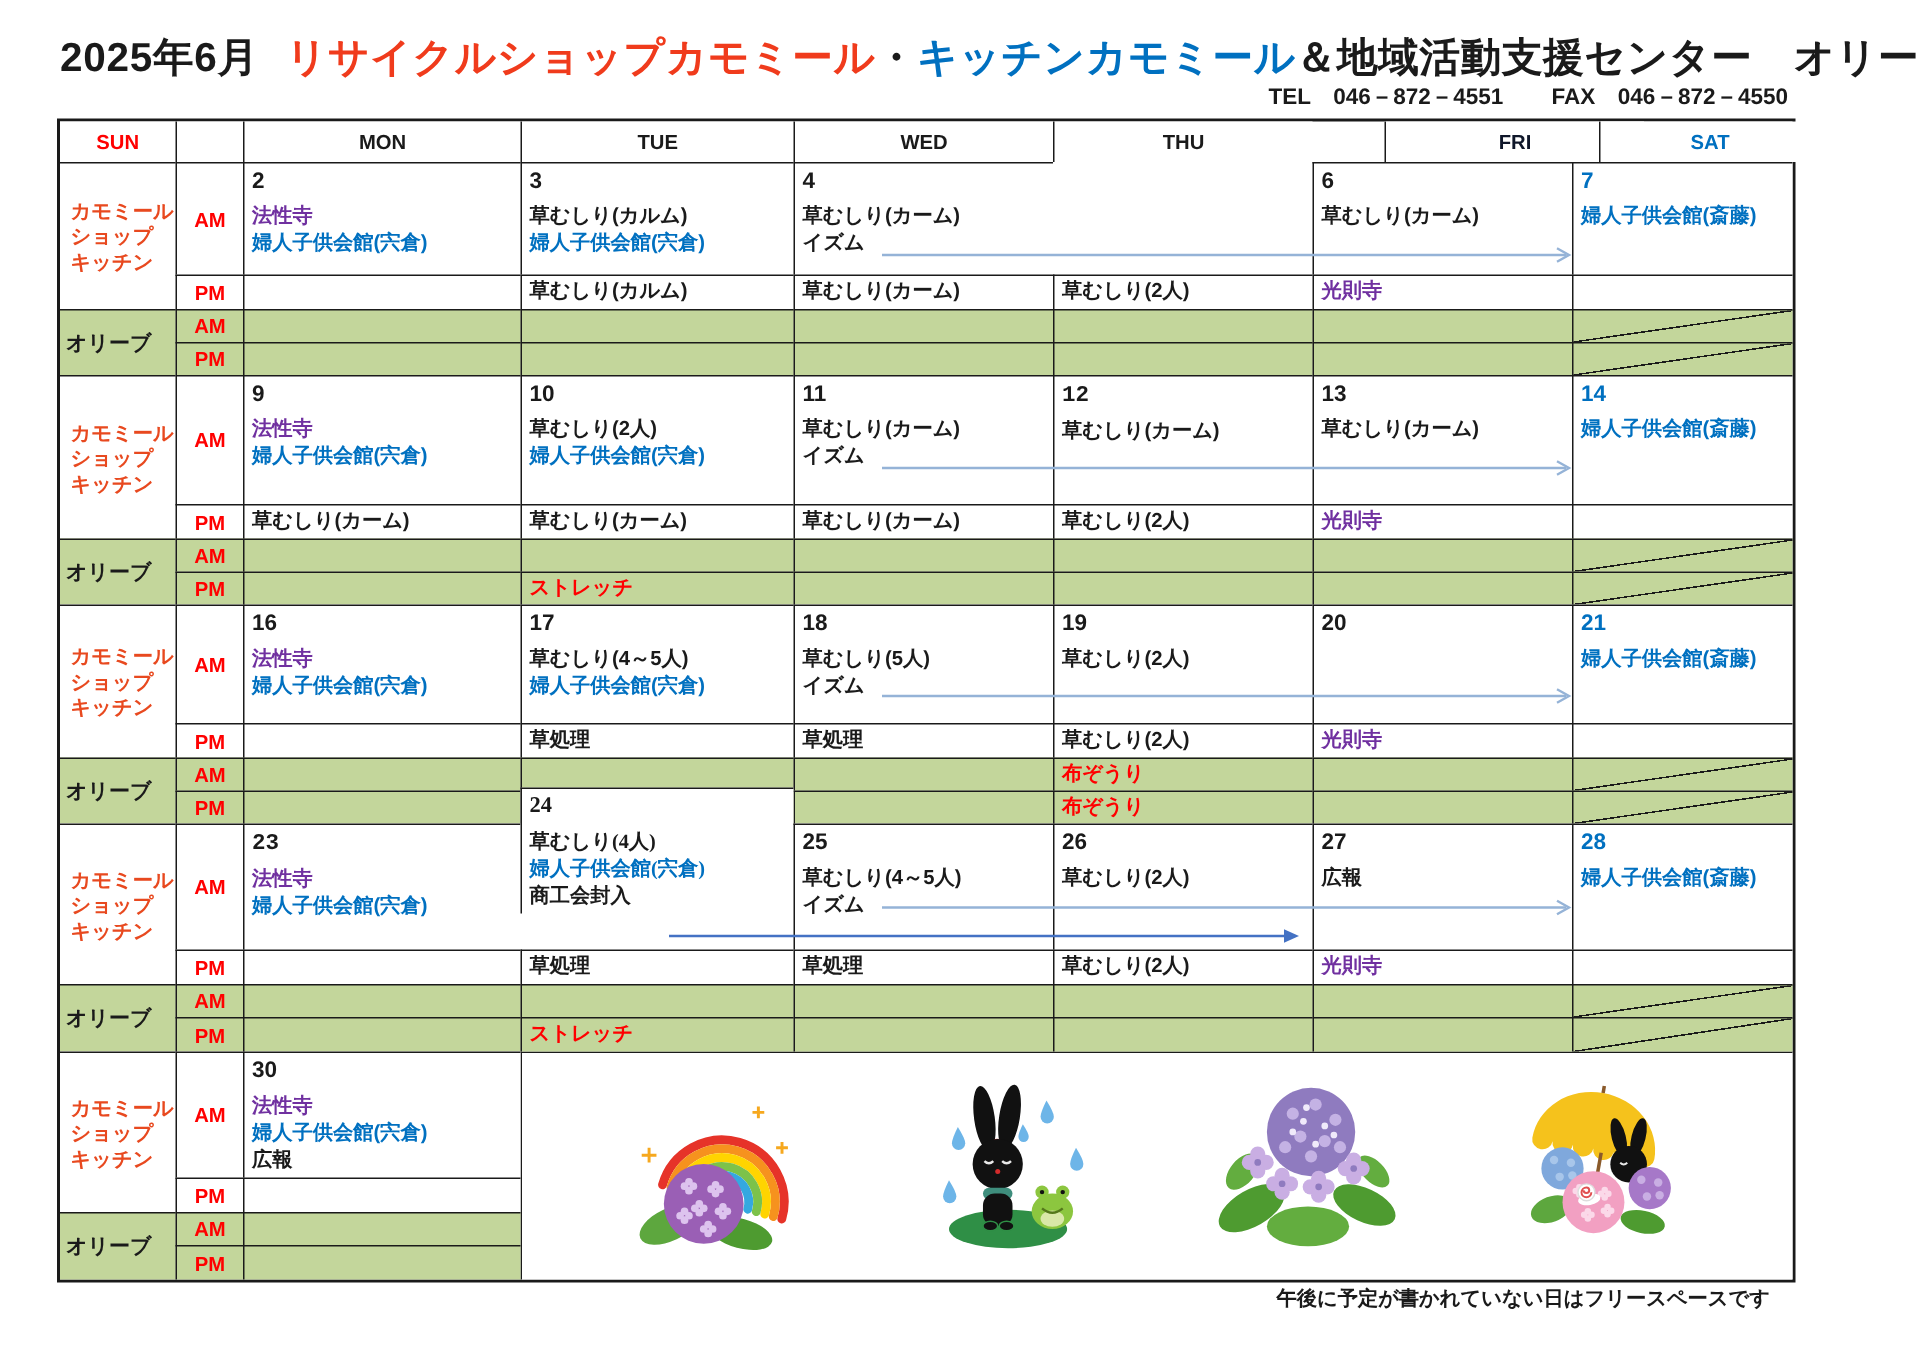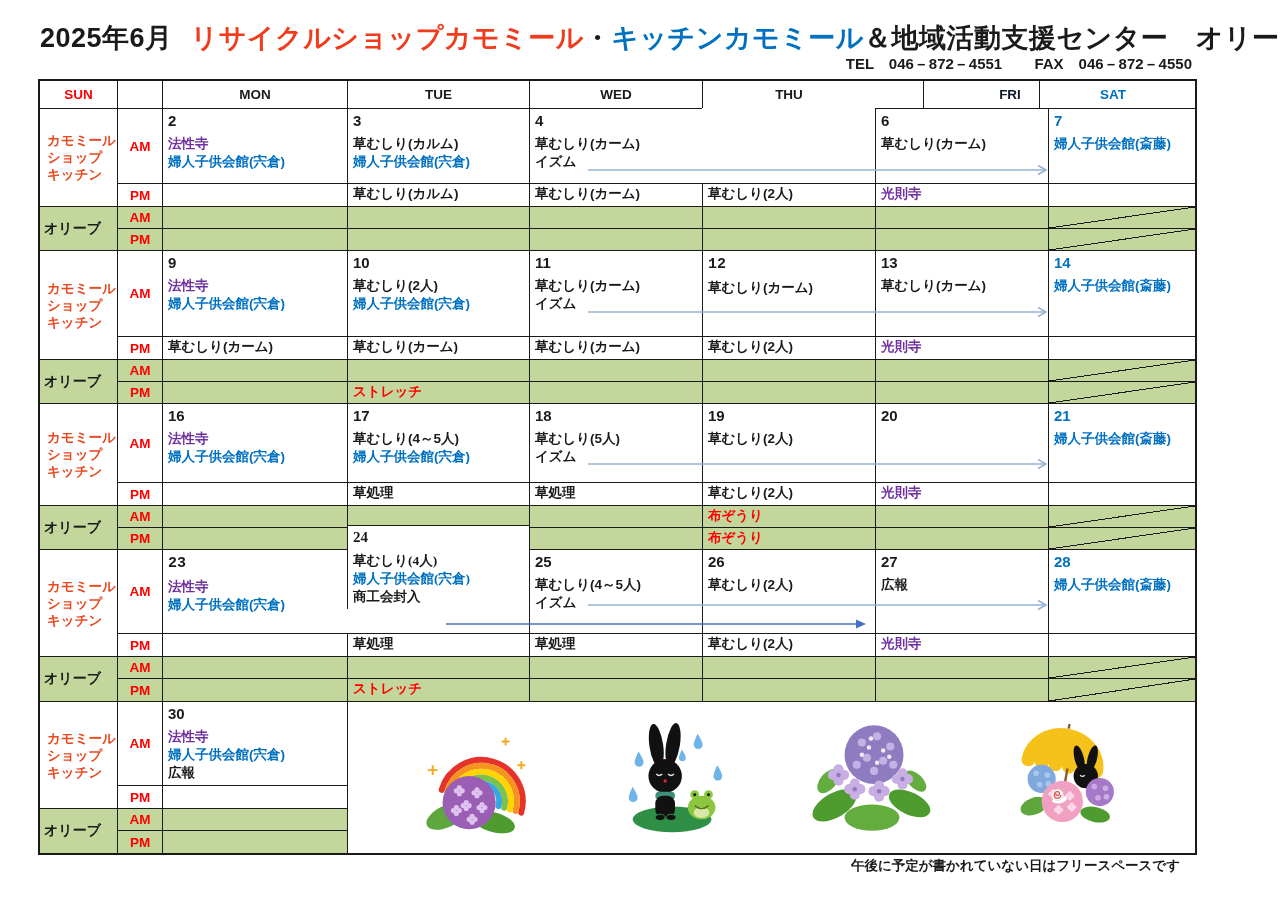--- a/index.html
+++ b/index.html
@@ -241,21 +241,21 @@
     </svg>
 
   </div>
 <div class="cell hdr noL noT" style="left: 0px; top: 0px; width: 77px; height: 27px; color: rgb(255, 0, 0);">SUN</div>
     <div class="cell hdr noT" style="left: 77px; top: 0px; width: 45px; height: 27px;"></div>
     <div class="cell hdr noT" style="left: 122px; top: 0px; width: 185px; height: 27px; color: rgb(26, 26, 26);">MON</div>
     <div class="cell hdr noT" style="left: 307px; top: 0px; width: 182px; height: 27px; color: rgb(26, 26, 26);">TUE</div>
     <div class="cell hdr noT" style="left: 489px; top: 0px; width: 173px; height: 27px; color: rgb(26, 26, 26);">WED</div>
     <div class="cell hdr noT" style="left: 662px; top: 0px; width: 173px; height: 27px; color: rgb(26, 26, 26);">THU</div>
     <div class="cell hdr noT" style="left: 835px; top: 0px; width: 173px; height: 27px; color: #0f172a; margin-left: 48px;">FRI</div>
-    <div class="cell hdr noT" style="left: 999px; top: 0px; width: 147px; height: 27px; color: rgb(0, 112, 192);">SAT</div>
+    <div class="cell hdr noT" style="left: 1026px; top: 0px; width: 147px; height: 27px; color: rgb(0, 112, 192);">SAT</div>
     <div class="cell label-chamomile noL" style="left: 0px; top: 27px; width: 77px; height: 98px; color: rgb(232, 73, 31);">
       <div>カモミール</div>
       <div>ショップ</div>
       <div>キッチン</div>
     </div>
     <div class="cell label-olive green noL" style="left: 0px; top: 125px; width: 77px; height: 44px;">オリーブ</div>
     <div class="cell ampm " style="left: 77px; top: 27px; width: 45px; height: 75px; color: rgb(255, 0, 0);">AM</div>
     <div class="cell ampm " style="left: 77px; top: 102px; width: 45px; height: 23px; color: rgb(255, 0, 0);">PM</div>
     <div class="cell ampm green" style="left: 77px; top: 125px; width: 45px; height: 22px; color: rgb(255, 0, 0);">AM</div>
     <div class="cell ampm green" style="left: 77px; top: 147px; width: 45px; height: 22px; color: rgb(255, 0, 0);">PM</div>

